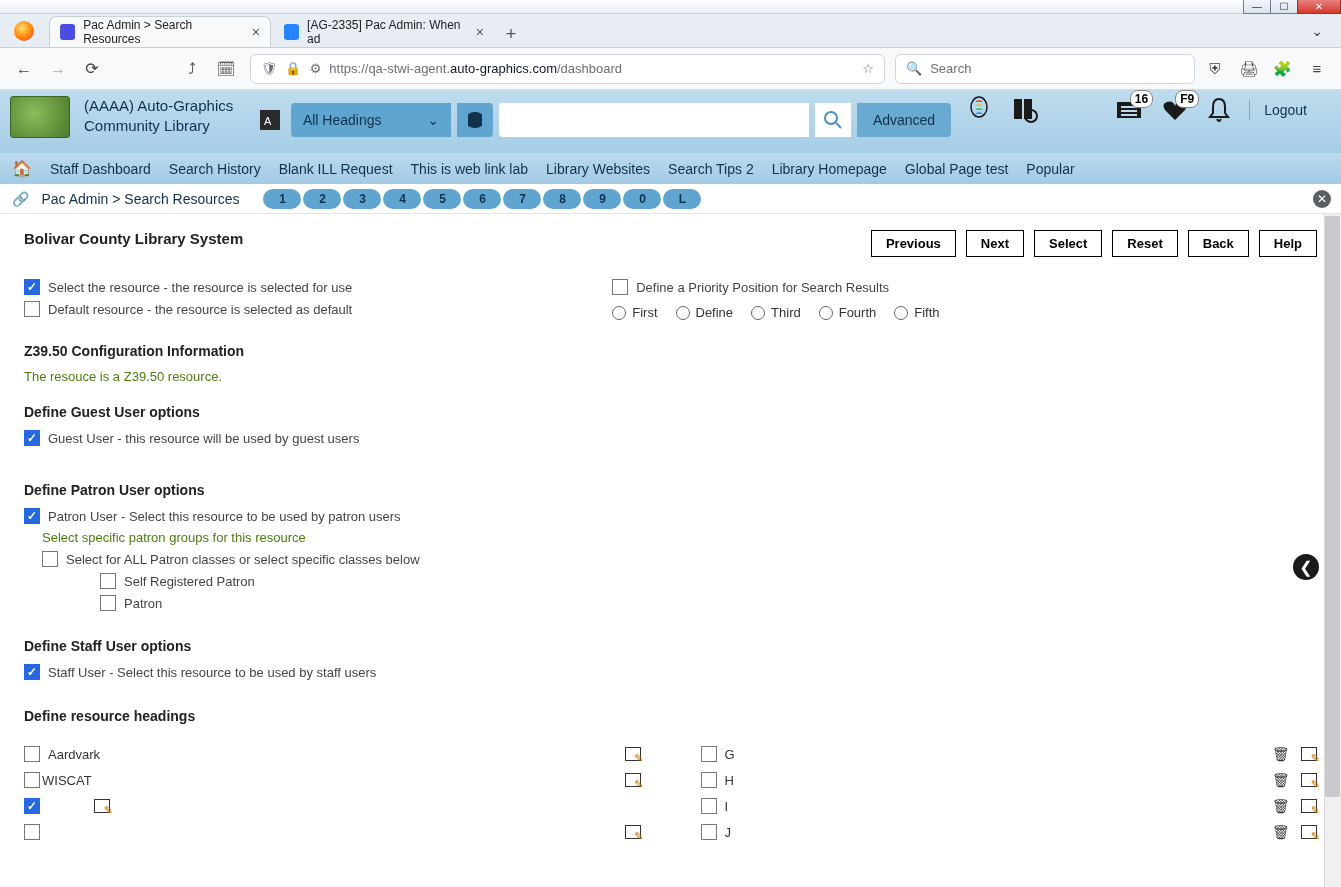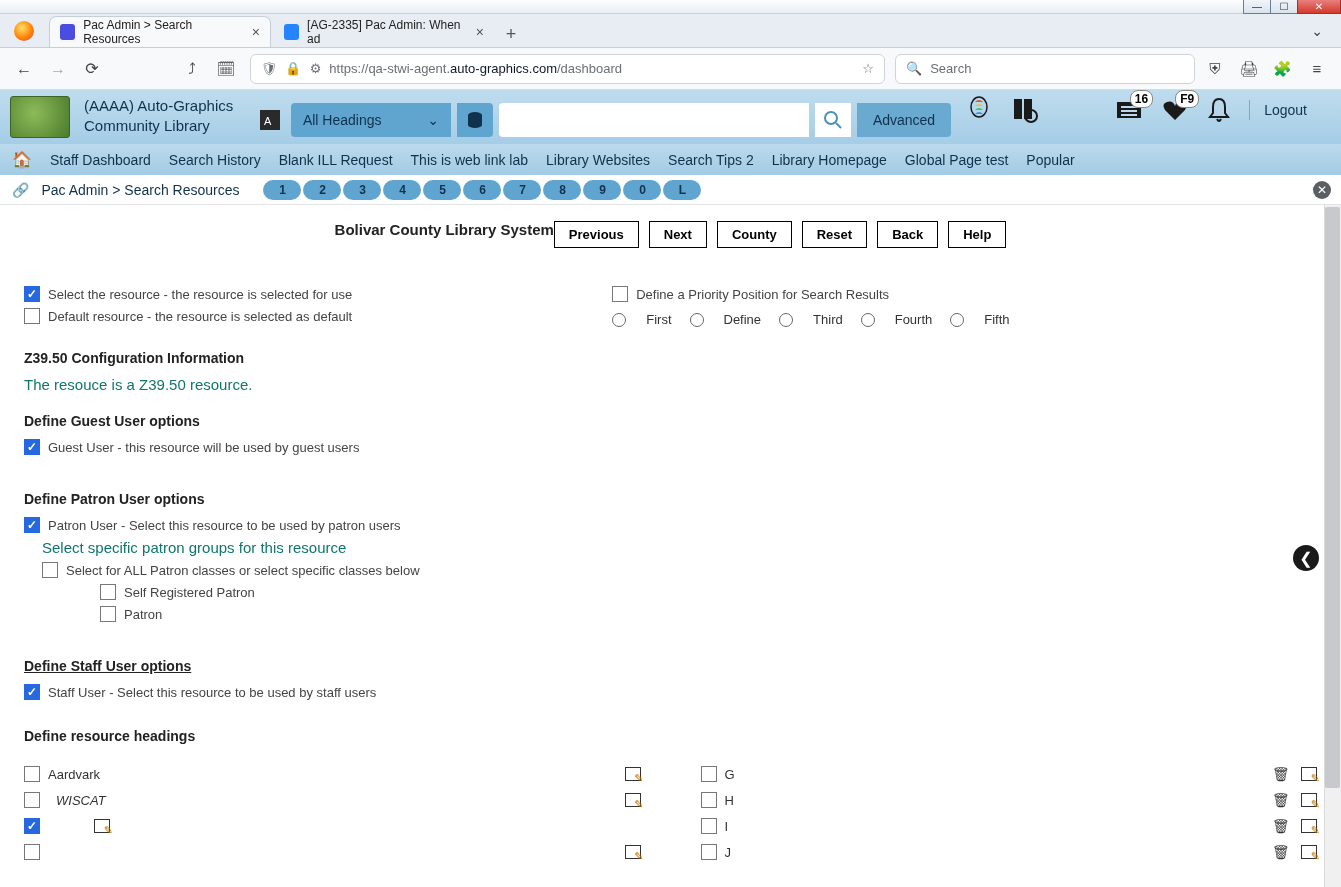--- a/index.html
+++ b/index.html
@@ -27,21 +27,21 @@
 .url-bar { height: 42px; background: #f8f9fb; display:flex; align-items:center; padding: 0 10px; gap:6px; border-bottom: 1px solid #d7dbe1; }
 .nav-arrow { width:28px; height:28px; display:flex; align-items:center; justify-content:center; color:#444; font-size:16px; border-radius:4px; }
 .nav-arrow.disabled { color:#aaa; }
 .url-input-wrap { flex:1; height:30px; background:#fff; border:1px solid #d0d4da; border-radius:6px; display:flex; align-items:center; padding:0 10px; gap:8px; color:#6b6f76; font-size:13px; margin: 0 4px;}
 .url-text { flex:1; white-space:nowrap; overflow:hidden; }
 .url-text .dark { color:#0f172a; }
 .search-box-wrap { width:300px; height:30px; background:#fff; border:1px solid #d0d4da; border-radius:6px; display:flex; align-items:center; padding:0 10px; gap:8px; color:#6b6f76; }
 .tb-icon { width:28px; height:28px; display:flex; align-items:center; justify-content:center; color:#444; font-size:15px;}
 
 
-.app-header { background: linear-gradient(#bfdcee,#a5cde6); padding: 6px 10px 0 10px; display:flex; align-items:flex-start; gap:14px; }
+.app-header { background: linear-gradient(#bfdcee,#a5cde6); padding: 6px 10px 9px 10px; display:flex; align-items:flex-start; gap:14px; }
 .logo-img { width:60px; height:42px; background:#3a6; border-radius:3px; background: radial-gradient(circle at 40% 40%, #8dbb5a, #4b7a2b); border:1px solid #3d6222; margin-bottom:6px; }
 .lib-name { font-size: 15px; color:#11324d; font-weight:400; width:240px; line-height:1.35; }
 .search-cluster { display:flex; align-items:center; gap:6px; margin-top:6px; height:36px;}
 .icon-sq { width:30px; height:30px; display:flex; align-items:center; justify-content:center; }
 .heading-select { background:#5fa5cf; color:#11324d; border-radius:4px 0 0 4px; height:34px; width:160px; display:flex; align-items:center; padding:0 12px; justify-content:space-between; font-size:14px;}
 .db-icon { background:#5fa5cf; height:34px; width:36px; display:flex; align-items:center; justify-content:center; border-radius:0 4px 4px 0;}
 .main-search { height:34px; width:310px; background:#fff; border:none; border-radius:4px 0 0 4px; }
 .search-btn { height:34px; width:36px; background:#fff; display:flex; align-items:center; justify-content:center; color:#4b8fbd; }
 .adv-btn { height:34px; padding:0 16px; background:#6aa9d0; border-radius:0 4px 4px 0; display:flex; align-items:center; color:#11324d; font-size:14px; }
 .header-right { margin-left:auto; display:flex; align-items:center; gap:18px; padding-right:10px;}
@@ -63,37 +63,37 @@
 .num-pills { display:flex; gap:2px; margin-left:12px;}
 .pill { background:#5fa5cf; color:#11324d; font-weight:bold; width:38px; height:20px; border-radius:10px; display:flex; align-items:center; justify-content:center; font-size:12px;}
 .close-crumb { position:absolute; right:10px; width:18px; height:18px; border-radius:50%; background:#5b5e63; color:#fff; display:flex; align-items:center; justify-content:center; font-size:12px; }
 
 
 .content-wrap { position:relative; height: calc(887px - 14px - 34px - 42px - 52px - 32px - 30px); overflow:hidden; }
 .content { padding: 16px 24px 40px 24px; height:100%; overflow-y:auto; }
 .scrollbar-mock { position:absolute; right:0; top:0; width:17px; height:100%; background:#f0f0f0; border-left:1px solid #dadada;}
 .scrollbar-thumb { position:absolute; right:1px; top:2px; width:15px; height:85%; background:#c7c9cc; border-radius:2px;}
 
-.page-title-row { display:flex; justify-content:center; align-items:flex-start; margin-bottom:32px;}
+.page-title-row { display:flex; justify-content:space-between; align-items:flex-start; margin-bottom:16px;}
 .page-title { font-weight:bold; font-size:15px; color:#222; }
 .btn-row { display:flex; gap:10px; }
 .btn { border:1px solid #000; background:#fff; padding:5px 14px; font-size:13px; font-weight:bold; cursor:pointer; }
 
 .two-col { display:flex; gap:60px; margin-bottom:16px;}
 .col { }
 .chk-line { display:flex; align-items:center; gap:8px; margin:6px 0; font-size:13px; color:#444; }
 .chk { width:16px; height:16px; border:1px solid #777; background:#fff; display:inline-flex; align-items:center; justify-content:center; }
 .chk.checked { background:#2668e0; border-color:#2668e0; color:#fff; font-size:12px; }
 .chk.checked::after { content:"✓"; font-weight:bold; }
 .radio { width:14px; height:14px; border:1.5px solid #666; border-radius:50%; display:inline-block; }
 .radio-row { display:flex; gap:18px; margin-top:10px; }
-.radio-item { display:flex; align-items:center; gap:20px; font-size:13px; }
+.radio-item { display:flex; align-items:center; gap:6px; font-size:13px; }
 
 .sect-title { font-weight:bold; font-size:14px; color:#222; margin: 20px 0 10px 0; }
-.sub-text { font-size:15px; color:#0f766e; margin-bottom:6px; }
+.sub-text { font-size:13px; color:#4d7c0f; margin-bottom:6px; }
 .indent1 { margin-left: 18px; }
 .indent2 { margin-left: 76px; }
 
 .headings-grid { display:flex; gap:60px; margin-top:12px;}
 .hcol { flex:1; }
 .hrow { display:flex; align-items:center; margin:10px 0; }
 .hrow .label { flex:1; font-size:13px; }
 .hicons { display:flex; gap:12px; width:70px; justify-content:flex-end; }
 .ico { width:16px; height:16px; display:inline-flex; align-items:center; justify-content:center; font-size:14px; }
 .edit-ico { color:#c9a800; position:relative; }
@@ -274,21 +274,21 @@
     </div>
   <div class="side-arrow">❮</div>
 
   <div class="content">
 
     <div class="page-title-row">
       <div class="page-title">Bolivar County Library System</div>
       <div class="btn-row">
         <button class="btn">Previous</button>
         <button class="btn">Next</button>
-        <button class="btn">County</button>
+        <button class="btn">Select</button>
         <button class="btn">Reset</button>
         <button class="btn">Back</button>
         <button class="btn">Help</button>
       </div>
     </div>
 
     <div class="two-col">
       <div class="col">
         <div class="chk-line">
           <span class="chk checked"></span>
@@ -350,39 +350,39 @@
     </div>
     <div class="chk-line indent2">
       <span class="chk"></span>
       <span>Self Registered Patron</span>
     </div>
     <div class="chk-line indent2">
       <span class="chk"></span>
       <span>Patron</span>
     </div>
 
-    <div class="sect-title" style="margin-top:36px;text-decoration:underline;">Define Staff User options</div>
+    <div class="sect-title" style="margin-top:27px;">Define Staff User options</div>
     <div class="chk-line">
       <span class="chk checked"></span>
       <span>Staff User - Select this resource to be used by staff users</span>
     </div>
 
     <div class="sect-title" style="margin-top:28px;">Define resource headings</div>
     <div class="headings-grid">
       <div class="hcol">
         <div class="hrow">
           <span class="chk"></span>
           <span class="label" style="margin-left:8px;">Aardvark</span>
           <div class="hicons">
               <span class="ico edit-ico"></span>
             </div>
         </div>
         <div class="hrow">
           <span class="chk"></span>
-          <span class="label" style="margin-left:16px;font-style:italic;">WISCAT</span>
+          <span class="label" style="margin-left:2px;">WISCAT</span>
           <div class="hicons">
               <span class="ico edit-ico"></span>
             </div>
         </div>
         <div class="hrow">
           <span class="chk checked"></span>
           <div class="hicons">
               <span class="ico edit-ico"></span>
             </div>
         </div>

